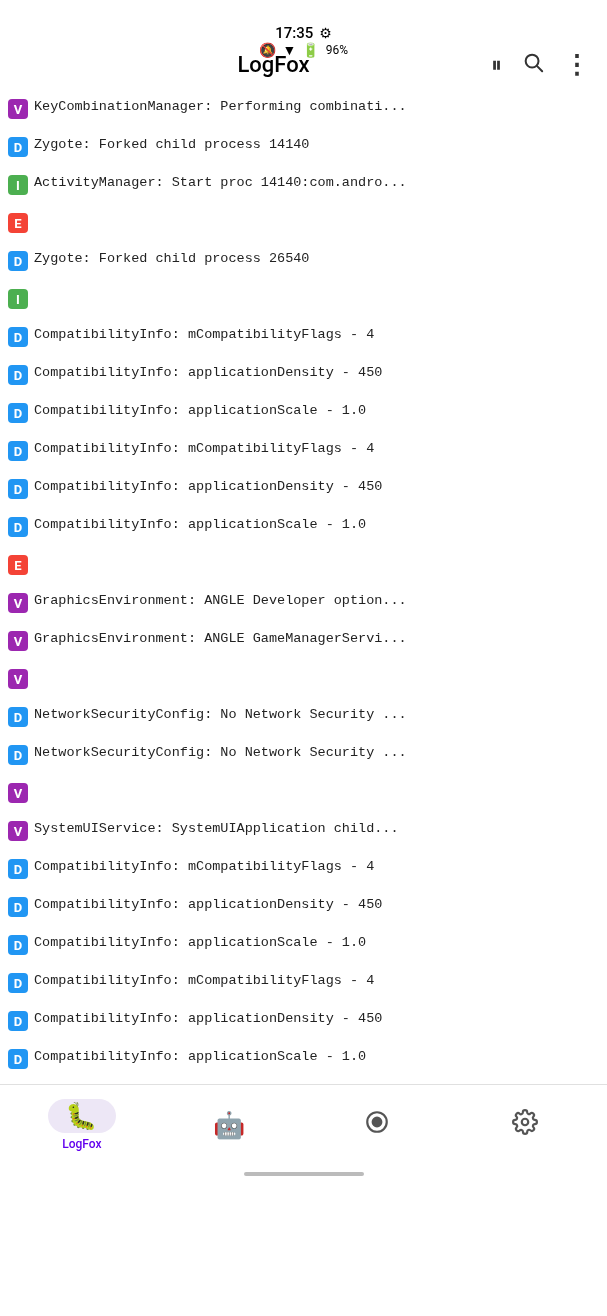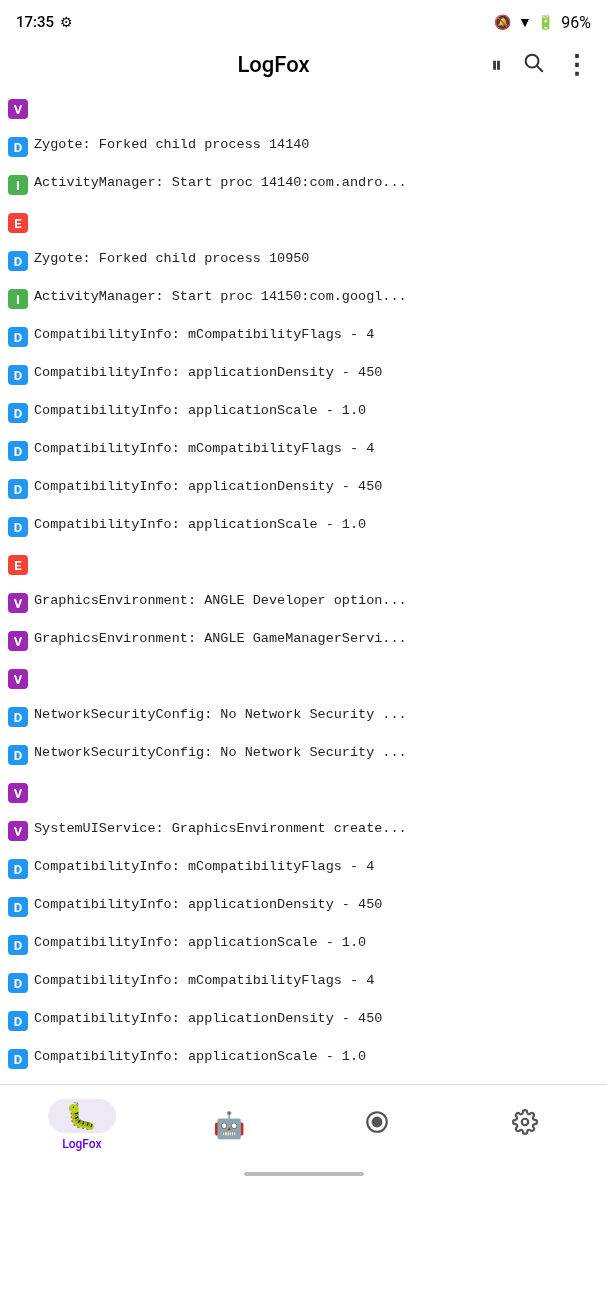--- a/index.html
+++ b/index.html
@@ -9,23 +9,24 @@
       background: #fff;
       font-family: 'Roboto', Arial, sans-serif;
       overflow-x: hidden;
     }
 
     
     .status-bar {
       display: flex;
       justify-content: space-between;
       align-items: center;
-      padding: 12px 16px 4px 16px;
+      padding: 24px 16px 4px 16px;
       background: #fff;
       height: 36px;
+      flex-direction: column;
     }
     .status-time {
       font-size: 15px;
       font-weight: 500;
       color: #000;
       display: flex;
       align-items: center;
       gap: 6px;
     }
     .status-icons {
@@ -163,60 +164,60 @@
 
 <div class="status-bar">
   <div class="status-time">
     <span>17:35</span>
     <span style="font-size:14px;">⚙</span>
   </div>
   <div class="status-icons">
     <span style="font-size:14px;">🔕</span>
     <span style="font-size:14px;">▼</span>
     <span style="font-size:14px;">🔋</span>
-    <span style="font-size:16px;">96%</span>
+    <span style="font-size:12px;">96%</span>
   </div>
 </div>
 
 <div class="toolbar">
   <div class="toolbar-title">LogFox</div>
   <div class="toolbar-actions">
     <span class="toolbar-icon">⏸</span>
     <span class="toolbar-icon">
       <svg width="22" height="22" viewBox="0 0 24 24" fill="none" stroke="#333" stroke-width="2.2" stroke-linecap="round" stroke-linejoin="round">
         <circle cx="11" cy="11" r="7"></circle>
         <line x1="16.5" y1="16.5" x2="22" y2="22"></line>
       </svg>
     </span>
     <span class="toolbar-icon" style="font-size:26px;font-weight:700;letter-spacing:1px;">⋮</span>
   </div>
 </div>
 
 <div class="log-list" id="log-list">
 <div class="log-row">
       <span class="log-badge badge-v">V</span>
+      <span class="log-text">KeyCombinationManager: Performing combinati...</span>
     </div>
     <div class="log-row">
       <span class="log-badge badge-d">D</span>
       <span class="log-text">Zygote: Forked child process 14140</span>
     </div>
     <div class="log-row">
       <span class="log-badge badge-i">I</span>
       <span class="log-text">ActivityManager: Start proc 14140:com.andro...</span>
     </div>
     <div class="log-row">
       <span class="log-badge badge-e">E</span>
     </div>
     <div class="log-row">
       <span class="log-badge badge-d">D</span>
-      <span class="log-text">Zygote: Forked child process 10950</span>
+      <span class="log-text">Zygote: Forked child process 26540</span>
     </div>
     <div class="log-row">
       <span class="log-badge badge-i">I</span>
-      <span class="log-text">ActivityManager: Start proc 14150:com.googl...</span>
     </div>
     <div class="log-row">
       <span class="log-badge badge-d">D</span>
       <span class="log-text">CompatibilityInfo: mCompatibilityFlags - 4</span>
     </div>
     <div class="log-row">
       <span class="log-badge badge-d">D</span>
       <span class="log-text">CompatibilityInfo: applicationDensity - 450</span>
     </div>
     <div class="log-row">
@@ -255,21 +256,21 @@
     </div>
     <div class="log-row">
       <span class="log-badge badge-d">D</span>
       <span class="log-text">NetworkSecurityConfig: No Network Security ...</span>
     </div>
     <div class="log-row">
       <span class="log-badge badge-v">V</span>
     </div>
     <div class="log-row">
       <span class="log-badge badge-v">V</span>
-      <span class="log-text">SystemUIService: GraphicsEnvironment create...</span>
+      <span class="log-text">SystemUIService: SystemUIApplication child...</span>
     </div>
     <div class="log-row">
       <span class="log-badge badge-d">D</span>
       <span class="log-text">CompatibilityInfo: mCompatibilityFlags - 4</span>
     </div>
     <div class="log-row">
       <span class="log-badge badge-d">D</span>
       <span class="log-text">CompatibilityInfo: applicationDensity - 450</span>
     </div>
     <div class="log-row">

